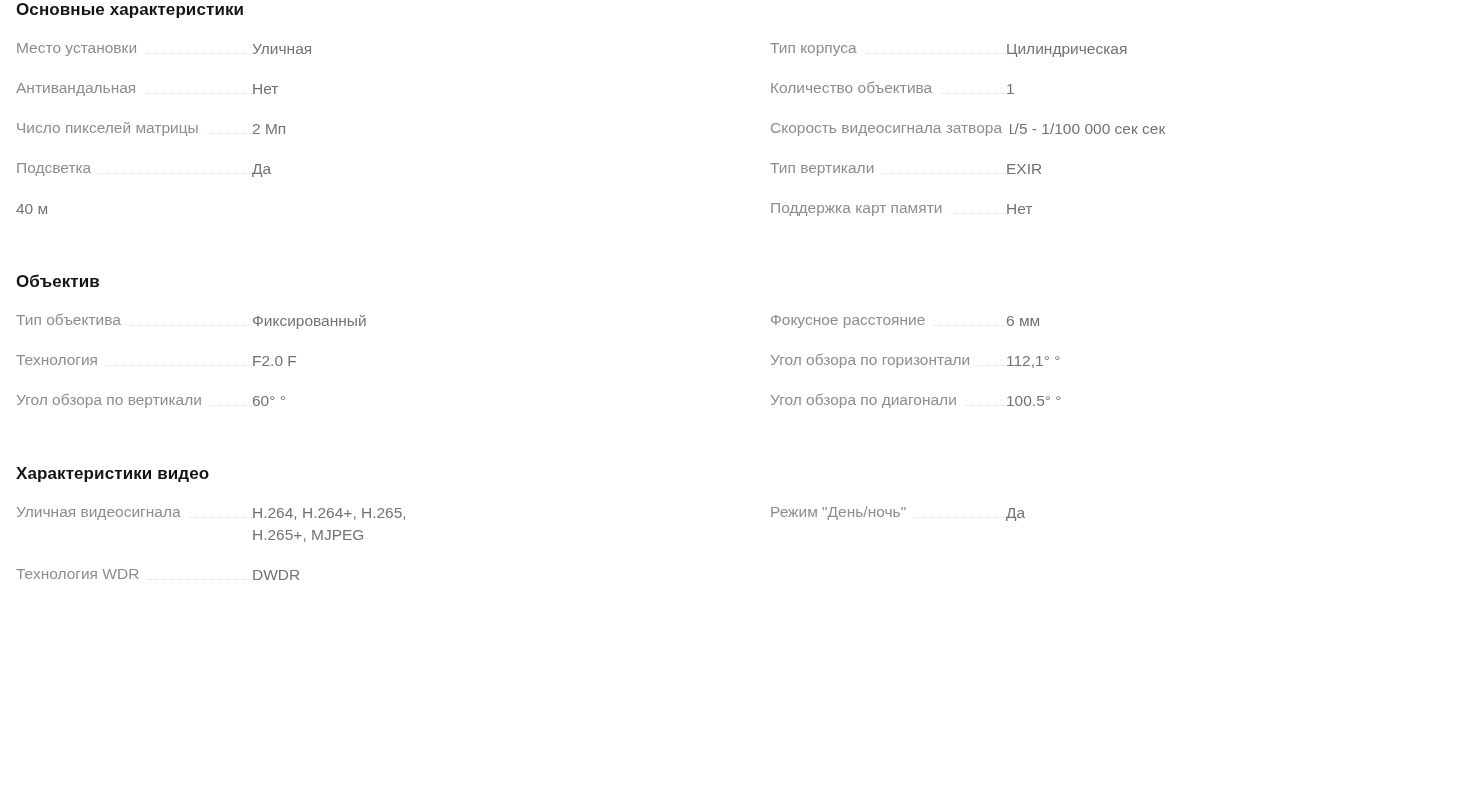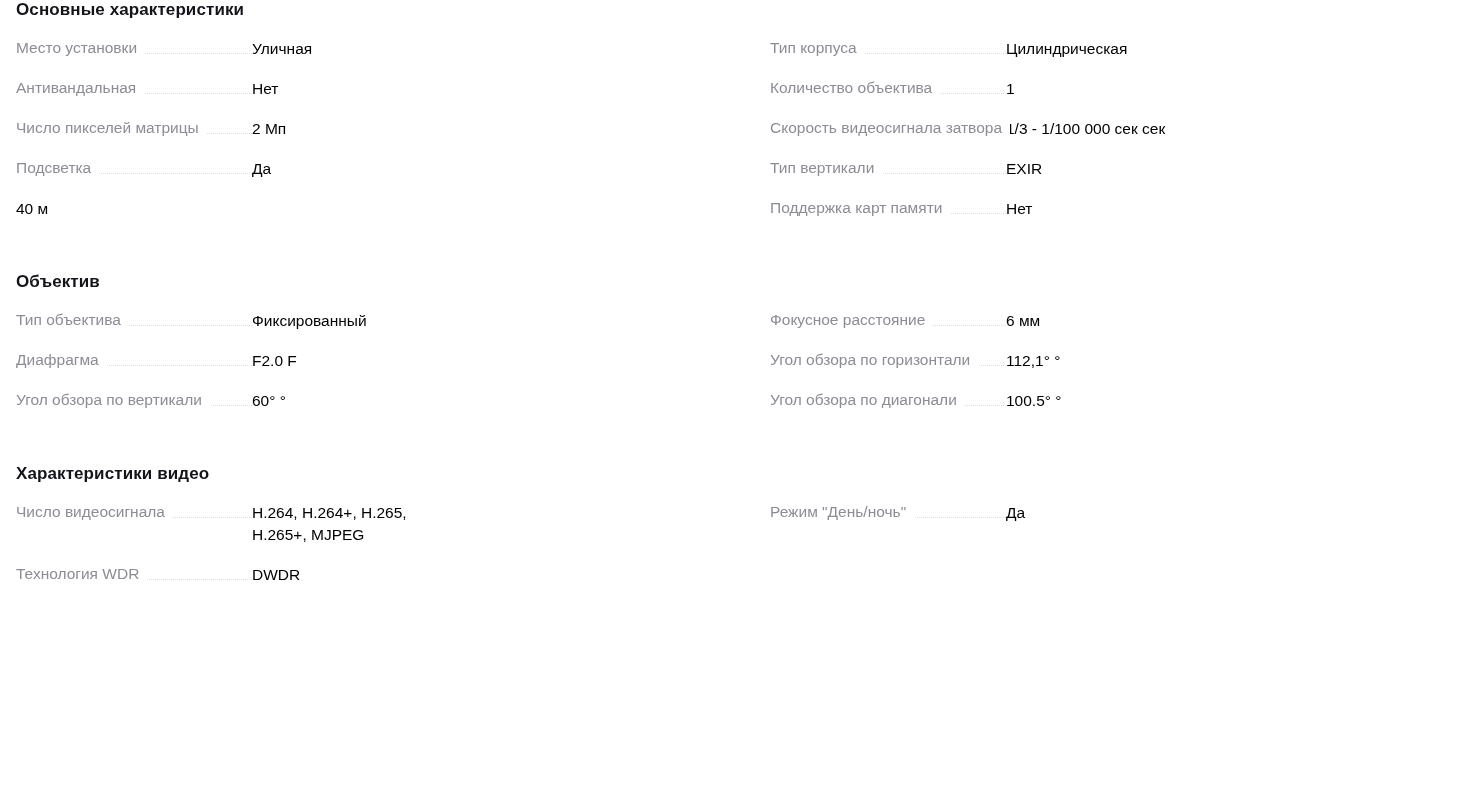--- a/index.html
+++ b/index.html
@@ -49,21 +49,21 @@
     flex: 0 0 auto;
     font-size: 15.5px;
     color: #8c8c96;
     white-space: nowrap;
     line-height: 20px;
   }
   .spec-value {
     flex: 0 0 292px;
     width: 292px;
     font-size: 15.5px;
-    color: #000000;
+    color: #737373;
     line-height: 22px;
     white-space: pre-line;
   }
   
   .col-left .spec-label { width: 236px; }
   .col-right .spec-label { width: 236px; }
 
   .spec-row .leader {
     position: absolute;
     left: 0;
@@ -113,21 +113,21 @@
         <div class="spec-row">
           <div class="spec-label"><div class="leader"></div><span class="txt">Тип корпуса</span></div>
           <div class="spec-value">Цилиндрическая</div>
         </div>
         <div class="spec-row">
           <div class="spec-label"><div class="leader"></div><span class="txt">Количество объектива</span></div>
           <div class="spec-value">1</div>
         </div>
         <div class="spec-row">
           <div class="spec-label"><div class="leader"></div><span class="txt">Скорость видеосигнала затвора</span></div>
-          <div class="spec-value">1/3 - 1/100 000 сек  сек</div>
+          <div class="spec-value">1/5 - 1/100 000 сек  сек</div>
         </div>
         <div class="spec-row">
           <div class="spec-label"><div class="leader"></div><span class="txt">Тип вертикали</span></div>
           <div class="spec-value">EXIR</div>
         </div>
         <div class="spec-row">
           <div class="spec-label"><div class="leader"></div><span class="txt">Поддержка карт памяти</span></div>
           <div class="spec-value">Нет</div>
         </div>
       </div>
@@ -138,21 +138,21 @@
 
   <div class="section">
     <div class="section-title">Объектив</div>
     <div class="spec-grid">
       <div class="col-left">
         <div class="spec-row">
           <div class="spec-label"><div class="leader"></div><span class="txt">Тип объектива</span></div>
           <div class="spec-value">Фиксированный</div>
         </div>
         <div class="spec-row">
-          <div class="spec-label"><div class="leader"></div><span class="txt">Диафрагма</span></div>
+          <div class="spec-label"><div class="leader"></div><span class="txt">Технология</span></div>
           <div class="spec-value">F2.0 F</div>
         </div>
         <div class="spec-row">
           <div class="spec-label"><div class="leader"></div><span class="txt">Угол обзора по вертикали</span></div>
           <div class="spec-value">60°  °</div>
         </div>
       </div>
       <div class="col-right">
         <div class="spec-row">
           <div class="spec-label"><div class="leader"></div><span class="txt">Фокусное расстояние</span></div>
@@ -170,21 +170,21 @@
     </div>
   </div>
 
   <div class="gap-lg"></div>
 
   <div class="section">
     <div class="section-title">Характеристики видео</div>
     <div class="spec-grid">
       <div class="col-left">
         <div class="spec-row">
-          <div class="spec-label"><div class="leader"></div><span class="txt">Число видеосигнала</span></div>
+          <div class="spec-label"><div class="leader"></div><span class="txt">Уличная видеосигнала</span></div>
           <div class="spec-value">H.264, H.264+, H.265,
 H.265+, MJPEG</div>
         </div>
         <div class="spec-row">
           <div class="spec-label"><div class="leader"></div><span class="txt">Технология WDR</span></div>
           <div class="spec-value">DWDR</div>
         </div>
       </div>
       <div class="col-right">
         <div class="spec-row">

